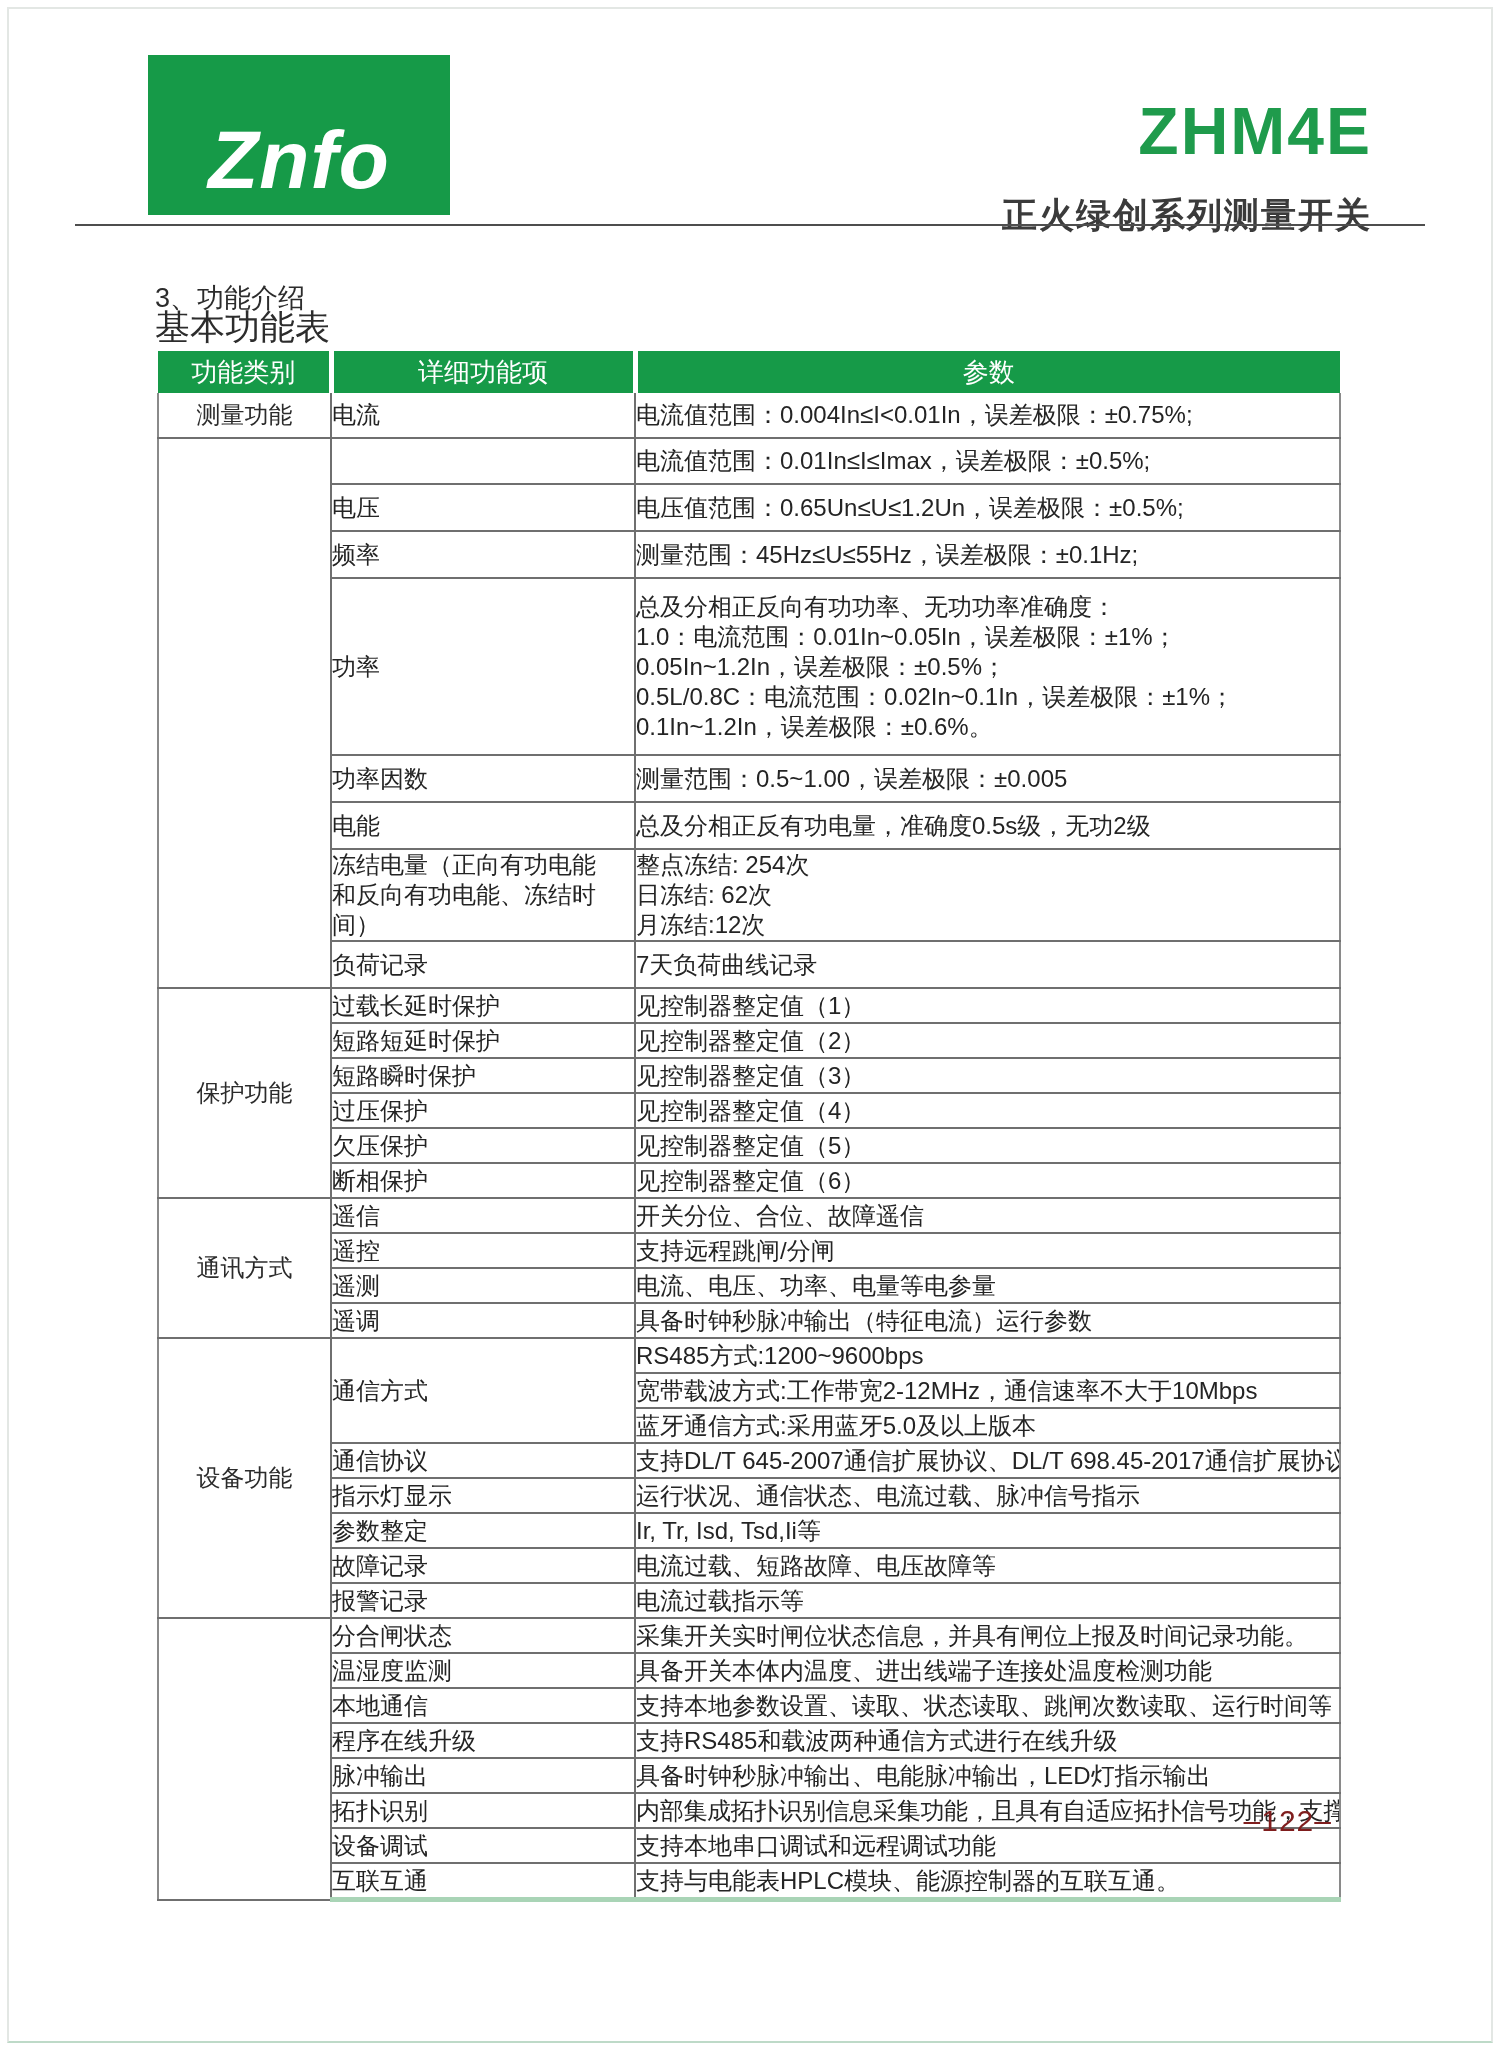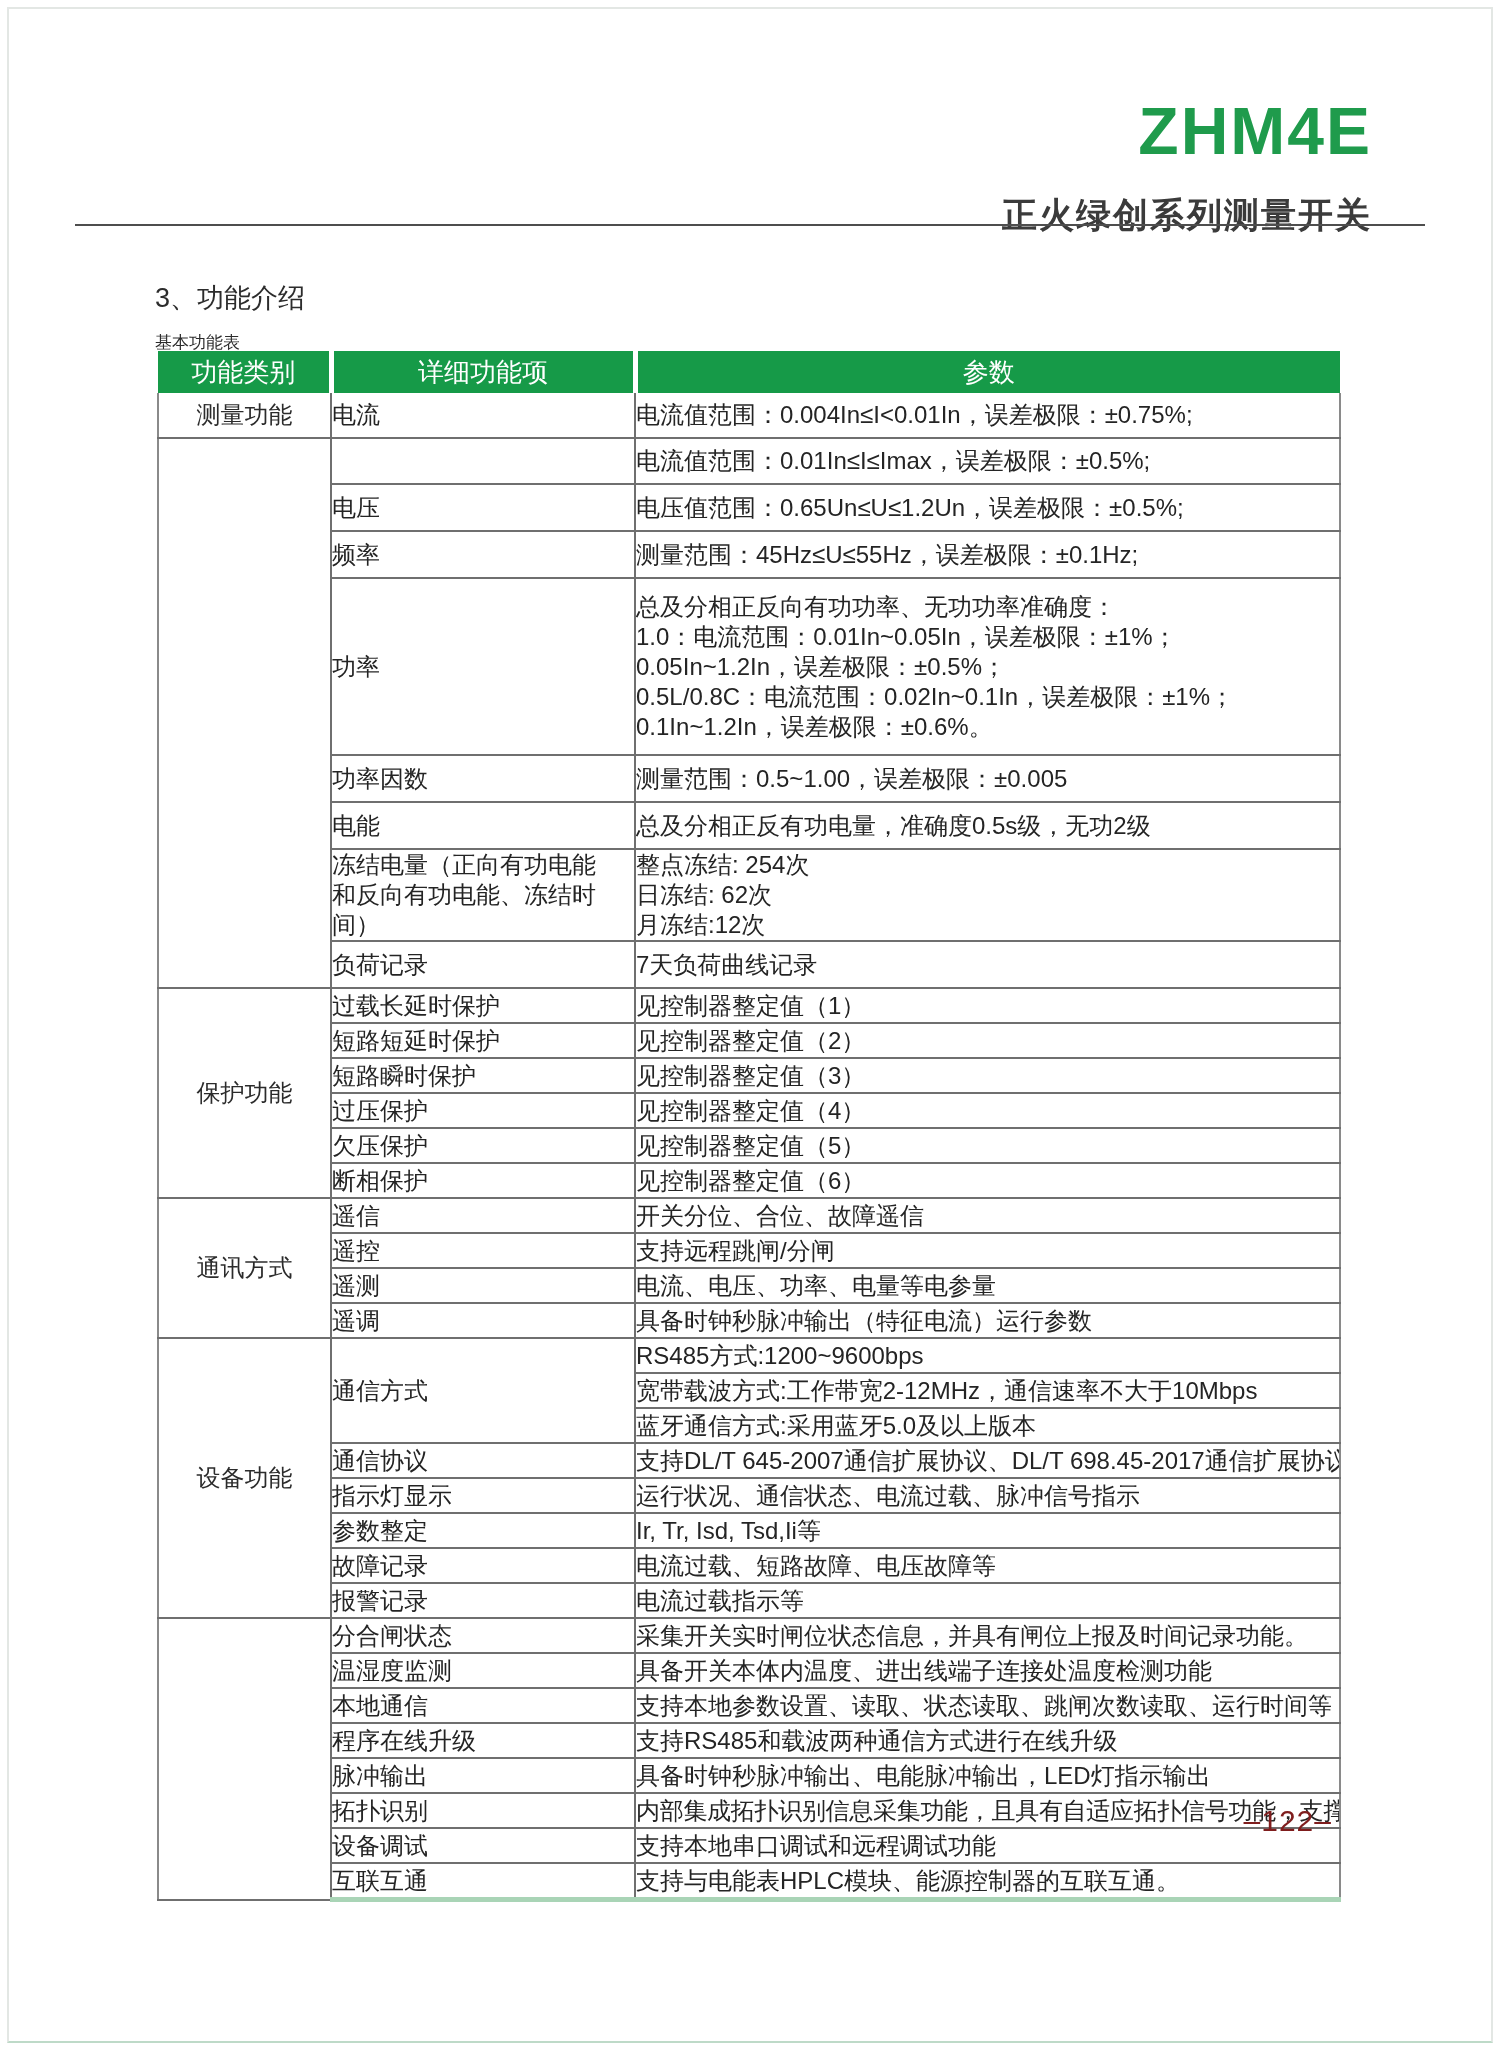--- a/index.html
+++ b/index.html
@@ -12,21 +12,21 @@
         display:flex;align-items:flex-end;justify-content:center;}
   .logo-text{color:#ffffff;font-size:82px;font-weight:bold;font-style:italic;line-height:1;
              padding-bottom:14px;letter-spacing:1px;}
   .titleblock{position:absolute;top:98px;right:128px;text-align:right;}
   .model{color:#1f9b4c;font-size:66px;font-weight:bold;line-height:1;letter-spacing:2px;}
   .series{color:#3b3b3b;font-size:35px;font-weight:bold;margin-top:28px;letter-spacing:2px;}
   .rule{position:absolute;top:224px;left:75px;width:1350px;height:2px;background:#4e4e4e;}
 
   
   .heading{position:absolute;left:155px;top:280px;font-size:27px;color:#2c2c2c;}
-  .subheading{position:absolute;left:155px;top:304px;font-size:17px;color:#2c2c2c;margin-top:27px;}
+  .subheading{position:absolute;left:155px;top:304px;font-size:35px;color:#2c2c2c;}
 
   
   table.fn{position:absolute;left:157px;top:351px;width:1182px;border-collapse:collapse;table-layout:fixed;padding-left:28px;}
   table.fn th{height:42px;background:#169a48;color:#ffffff;font-size:26px;font-weight:normal;text-align:center;padding:0;}
   table.fn th.g{border-left:5px solid #ffffff;}
   table.fn td{border-bottom:2px solid #6f6f6f;font-size:24px;padding:0;vertical-align:middle;line-height:1.25;}
   td.c1{text-align:center;font-size:26px;color:#2b2b2b;border-left:2px solid #8a8a8a;}
   td.c2{padding-left:27px;border-left:2px solid #6f6f6f;white-space:nowrap;overflow:hidden;}
   td.c3{padding-left:22px;border-left:2px solid #6f6f6f;border-right:2px solid #8a8a8a;font-size:23px;white-space:nowrap;overflow:hidden;}
   td.pre{white-space:pre-line;line-height:35px;}
@@ -41,20 +41,23 @@
   
   .footer{position:absolute;top:1804px;left:150px;width:1182px;text-align:right;
           font-size:30px;color:#7f1d1d;letter-spacing:1px;}
 </style>
 </head>
 <body>
 
 <div class="page">
   <div class="frame"></div>
 
+  <div class="logo">
+    <span class="logo-text">Znfo</span>
+  </div>
 
   <div class="titleblock">
     <div class="model">ZHM4E</div>
     <div class="series">正火绿创系列测量开关</div>
   </div>
 
   <div class="rule"></div>
 
   <div class="heading">3、功能介绍</div>
   <div class="subheading">基本功能表</div>

